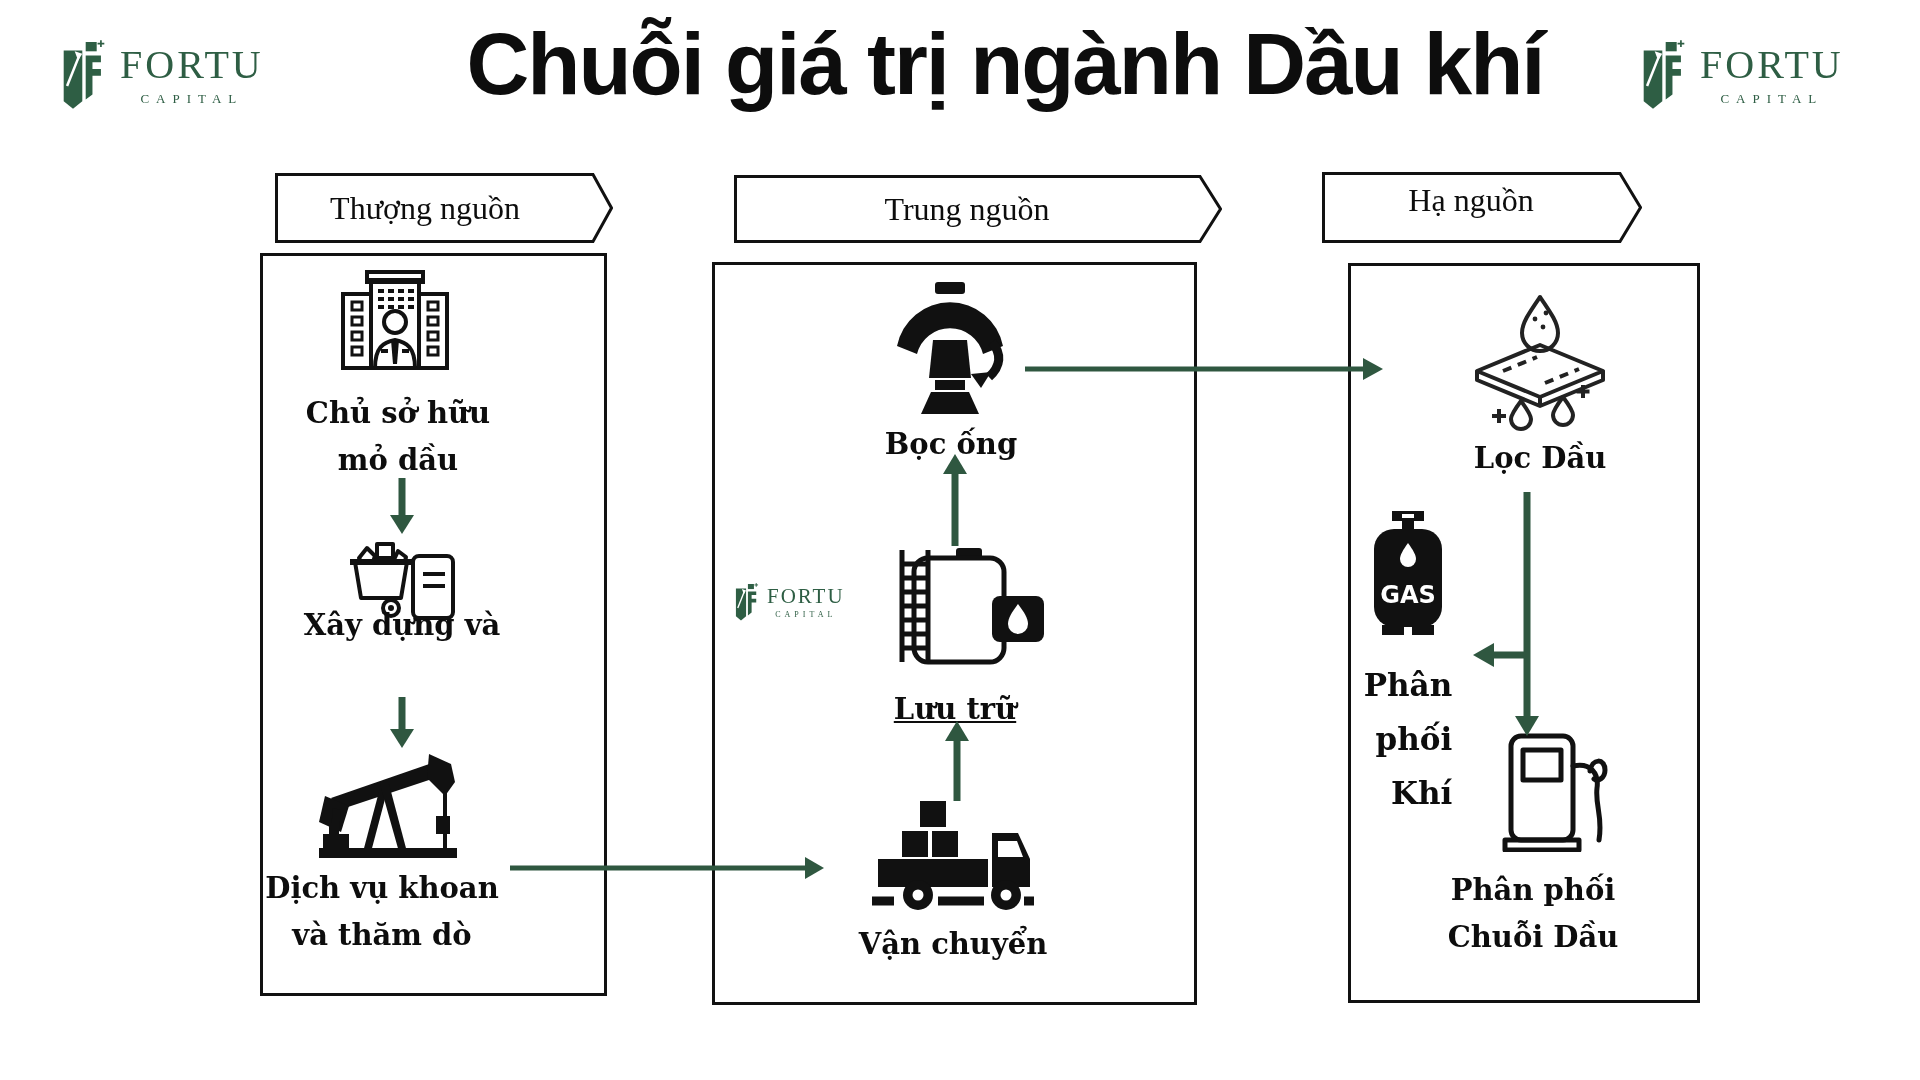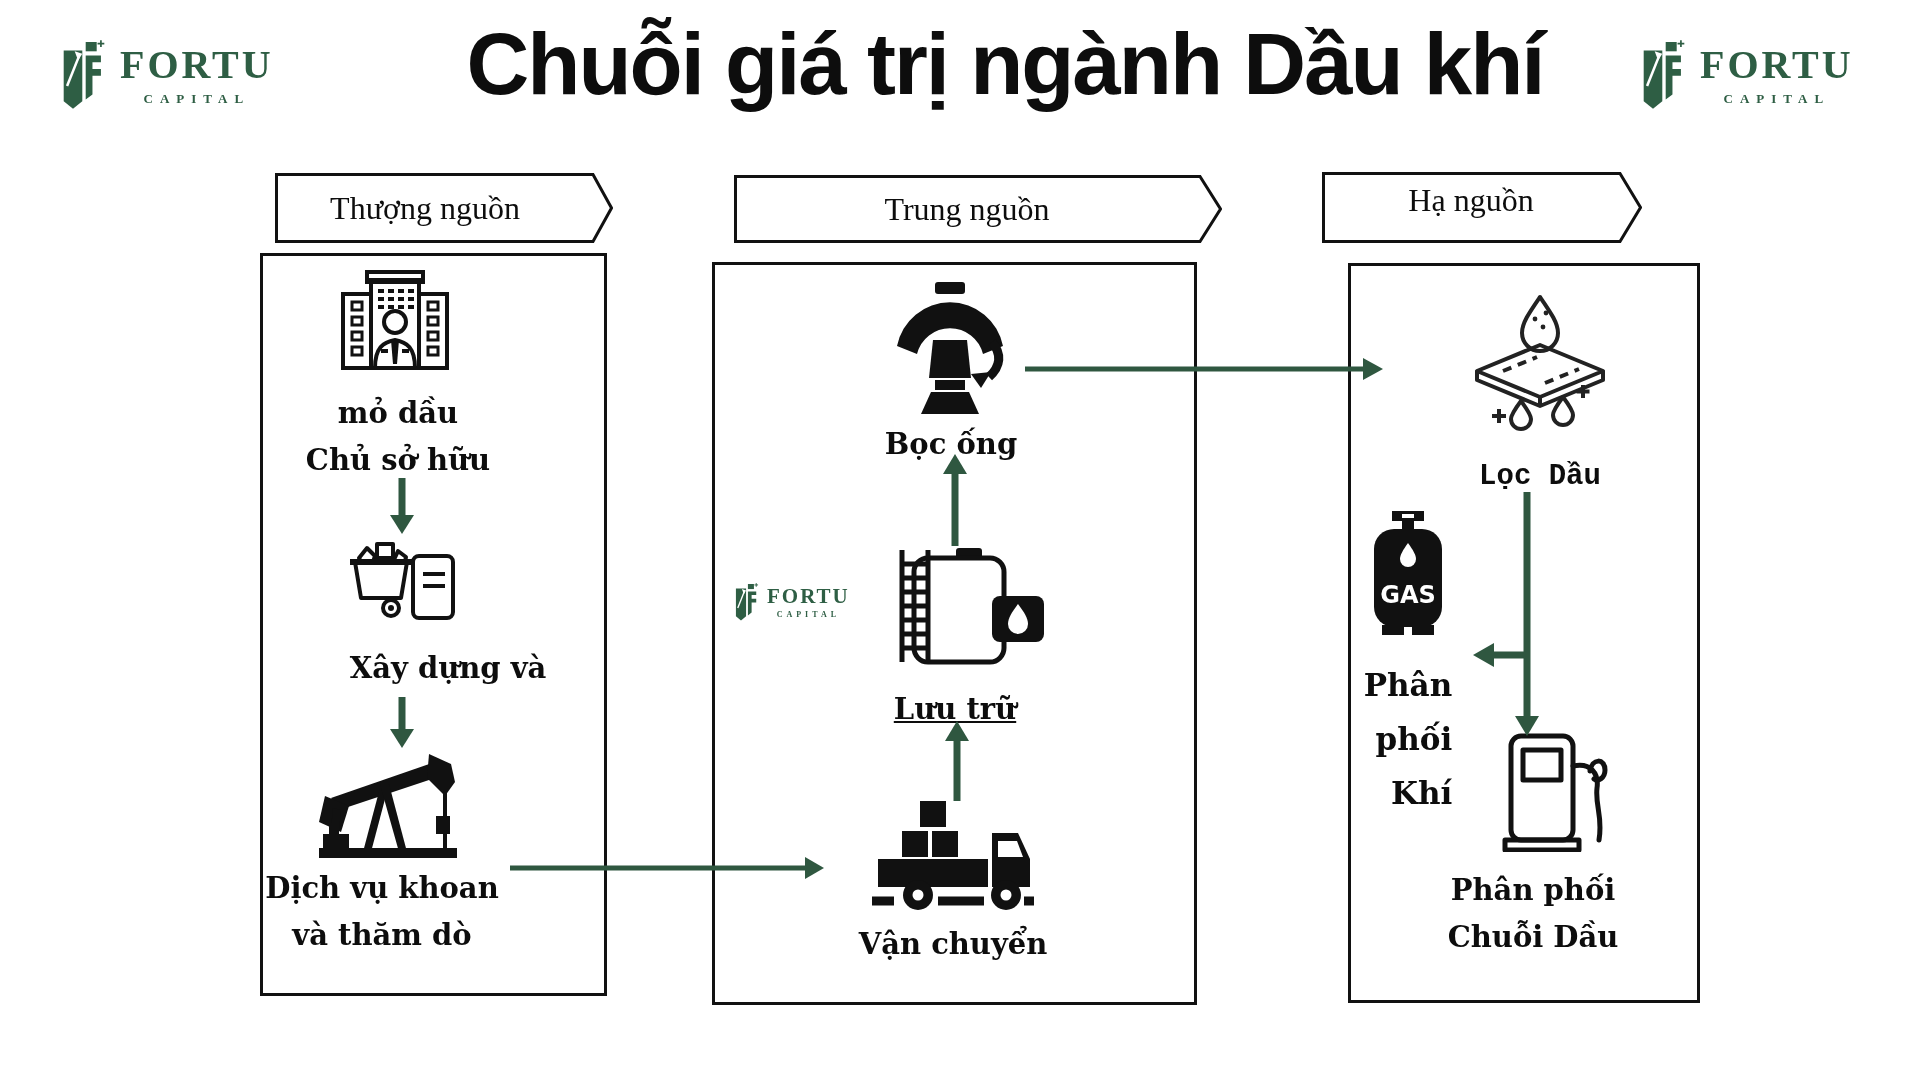--- a/index.html
+++ b/index.html
@@ -9,21 +9,21 @@
   }
   html,body{margin:0;padding:0;background:#fff;}
   body{width:1920px;height:1080px;position:relative;overflow:hidden;
        font-family:"Liberation Sans","DejaVu Sans",sans-serif;color:var(--ink);}
   
   .page-title{
     position:absolute;left:340px;top:14px;width:1330px;text-align:center;
     font-size:87px;font-weight:bold;letter-spacing:-2px;color:#0d0d0d;
     font-family:"Liberation Sans","DejaVu Sans",sans-serif;white-space:nowrap;
   }
-  .logo{position:absolute;display:flex;align-items:center;gap:14px;font-weight:bold;}
+  .logo{position:absolute;display:flex;align-items:center;gap:14px;}
   .logo-text{display:flex;flex-direction:column;align-items:center;}
   .logo-name{font-family:"Liberation Serif","DejaVu Serif",serif;color:var(--brand-green);
              font-size:40px;letter-spacing:3px;line-height:1;}
   .logo-sub{font-family:"Liberation Serif","DejaVu Serif",serif;color:var(--brand-green);
             font-size:13px;letter-spacing:7px;margin-top:7px;line-height:1;}
   .logo.watermark .logo-name{font-size:21px;letter-spacing:2px;}
   .logo.watermark .logo-sub{font-size:8px;letter-spacing:4px;margin-top:4px;}
   .brand-fill{fill:var(--brand-green);}
   .brand-stroke{stroke:var(--brand-green);}
   
@@ -139,38 +139,38 @@
       <rect x="91" y="47" width="10" height="8"></rect>
       <rect x="91" y="62" width="10" height="8"></rect>
       <rect x="91" y="77" width="10" height="8"></rect>
   </g>
   <circle cx="58" cy="52" r="11" fill="#fff" stroke="#111" stroke-width="4"></circle>
   <path d="M38,98 c0,-20 8,-26 20,-28 c12,2 20,8 20,28 z" fill="#fff" stroke="#111" stroke-width="4"></path>
   <polygon points="54,70 62,70 60,94 56,94" fill="#111"></polygon>
   <path d="M44,81 h7 M65,81 h7" stroke="#111" stroke-width="4"></path>
 </svg>
 <div class="label" style="left:398px;top:390px;">
+  <div>Chủ sở hữu</div>
   <div>mỏ dầu</div>
-  <div>Chủ sở hữu</div>
 </div>
 
 <svg class="icon" style="left:347px;top:528px;" width="112" height="92" viewBox="0 0 112 92">
   <g fill="none" stroke="#111" stroke-width="4" stroke-linejoin="round">
     <polygon points="12,30 20,20 28,28 26,34 14,34"></polygon>
     <rect x="30" y="16" width="16" height="14"></rect>
     <polygon points="46,34 51,23 59,29 58,34"></polygon>
     <polygon points="8,34 60,34 54,70 14,70"></polygon>
     <line x1="3" y1="34" x2="65" y2="34" stroke-width="6"></line>
     <circle cx="44" cy="80" r="8"></circle>
     <rect x="66" y="28" width="40" height="62" rx="6"></rect>
     <path d="M76,46 h22 M76,58 h22"></path>
   </g>
   <circle cx="44" cy="80" r="3" fill="#111"></circle>
 </svg>
-<div class="label" style="left:402px;top:645px;margin-left:46px;">
+<div class="label" style="left:402px;top:602px;">
   <div>Xây dựng và</div>
 </div>
 
 <svg class="icon" style="left:315px;top:748px;" width="150" height="112" viewBox="0 0 150 112">
   <g fill="#111">
     <polygon points="16,50 120,14 126,28 24,62"></polygon>
     <polygon points="114,6 136,16 140,34 130,48 112,30"></polygon>
     <polygon points="66,36 74,36 56,104 48,104"></polygon>
     <polygon points="74,36 92,104 84,104 66,40"></polygon>
     <polygon points="10,48 34,58 26,84 4,74"></polygon>
@@ -260,21 +260,21 @@
     <path d="M94,104 C100,112 104,118 104,122 A10,10 0 0 1 84,122 C84,118 88,112 94,104 Z"></path>
     <path d="M30,116 v14 M23,123 h14"></path>
     <path d="M114,92 v13 M107.5,98.5 h13"></path>
   </g>
   <g fill="#222">
     <circle cx="66" cy="26" r="2.4"></circle>
       <circle cx="77" cy="20" r="2.4"></circle>
       <circle cx="74" cy="34" r="2.4"></circle>
   </g>
 </svg>
-<div class="label" style="left:1540px;top:453px;font-family:Liberation Mono, monospace;">
+<div class="label" style="left:1540px;top:435px;">
   <div>Lọc Dầu</div>
 </div>
 
 <svg class="icon" style="left:1370px;top:511px;" width="76" height="136" viewBox="0 0 76 136">
   <rect x="22" y="0" width="32" height="10" fill="#111"></rect>
   <rect x="32" y="3" width="12" height="4" fill="#fff"></rect>
   <rect x="32" y="10" width="12" height="9" fill="#111"></rect>
   <rect x="4" y="18" width="68" height="98" rx="20" fill="#111"></rect>
   <path d="M38,32 C43,39 46,44 46,48 A8,8 0 0 1 30,48 C30,44 33,39 38,32 Z" fill="#fff"></path>
   <text x="38" y="92" text-anchor="middle" font-size="24" font-weight="bold" fill="#fff" font-family="DejaVu Sans, Liberation Sans, sans-serif">GAS</text>

